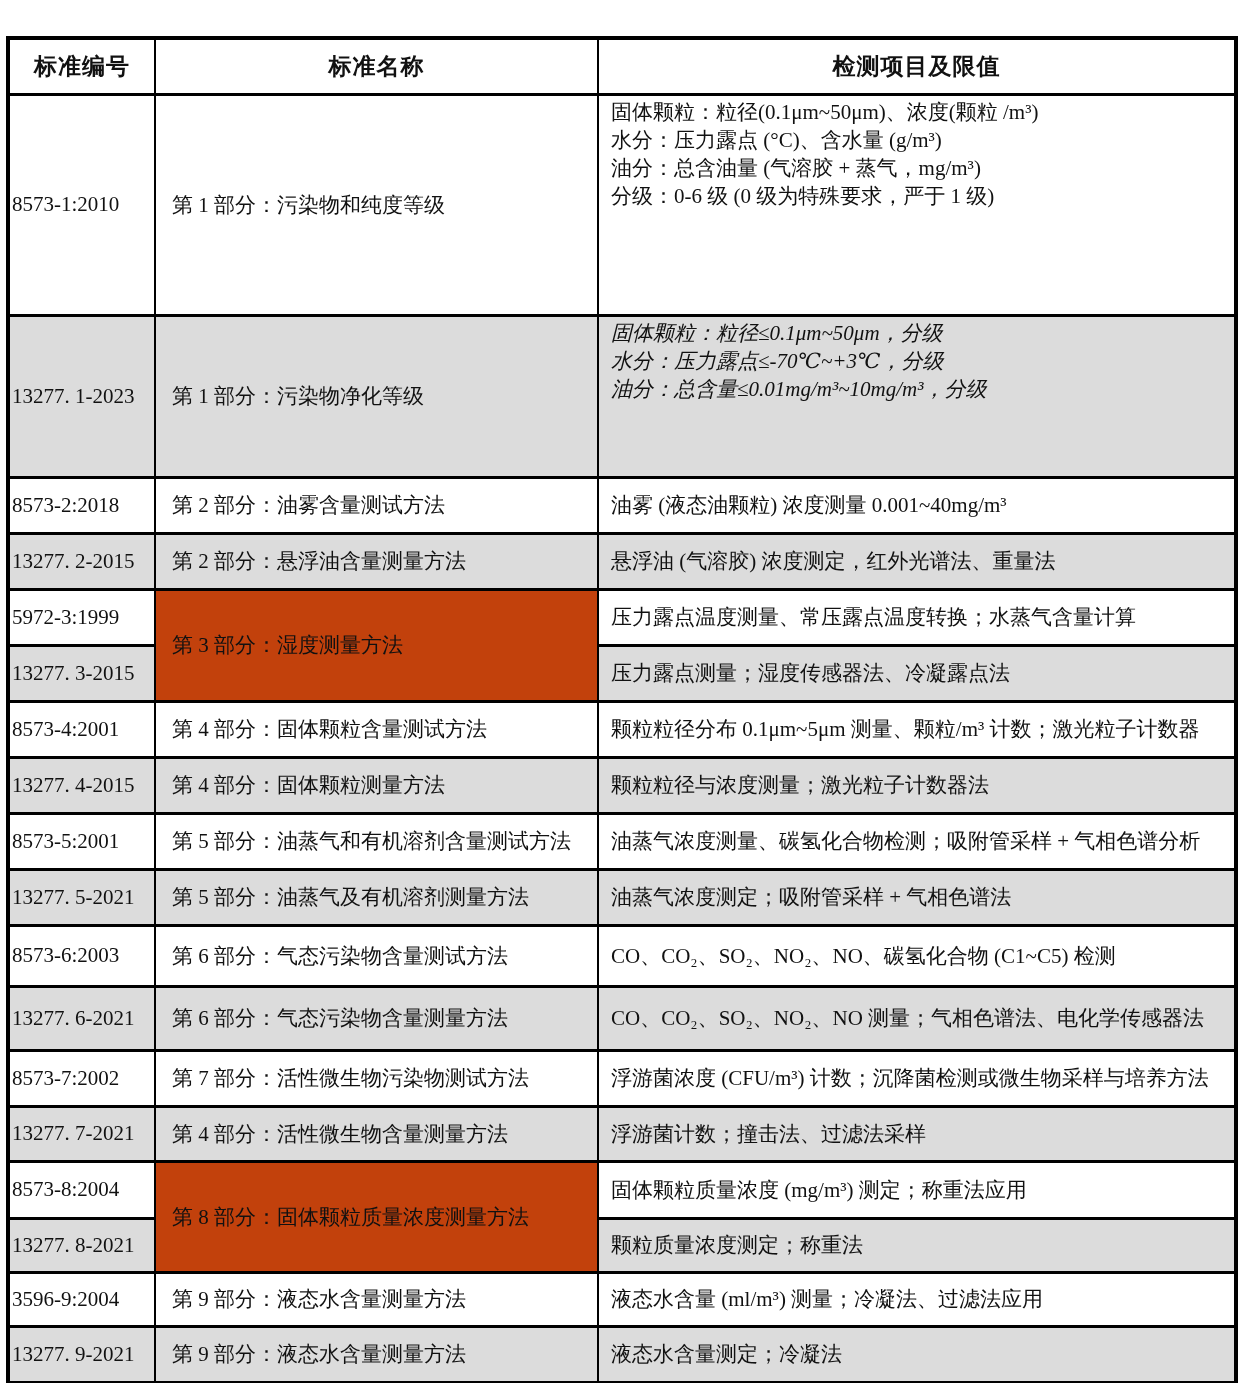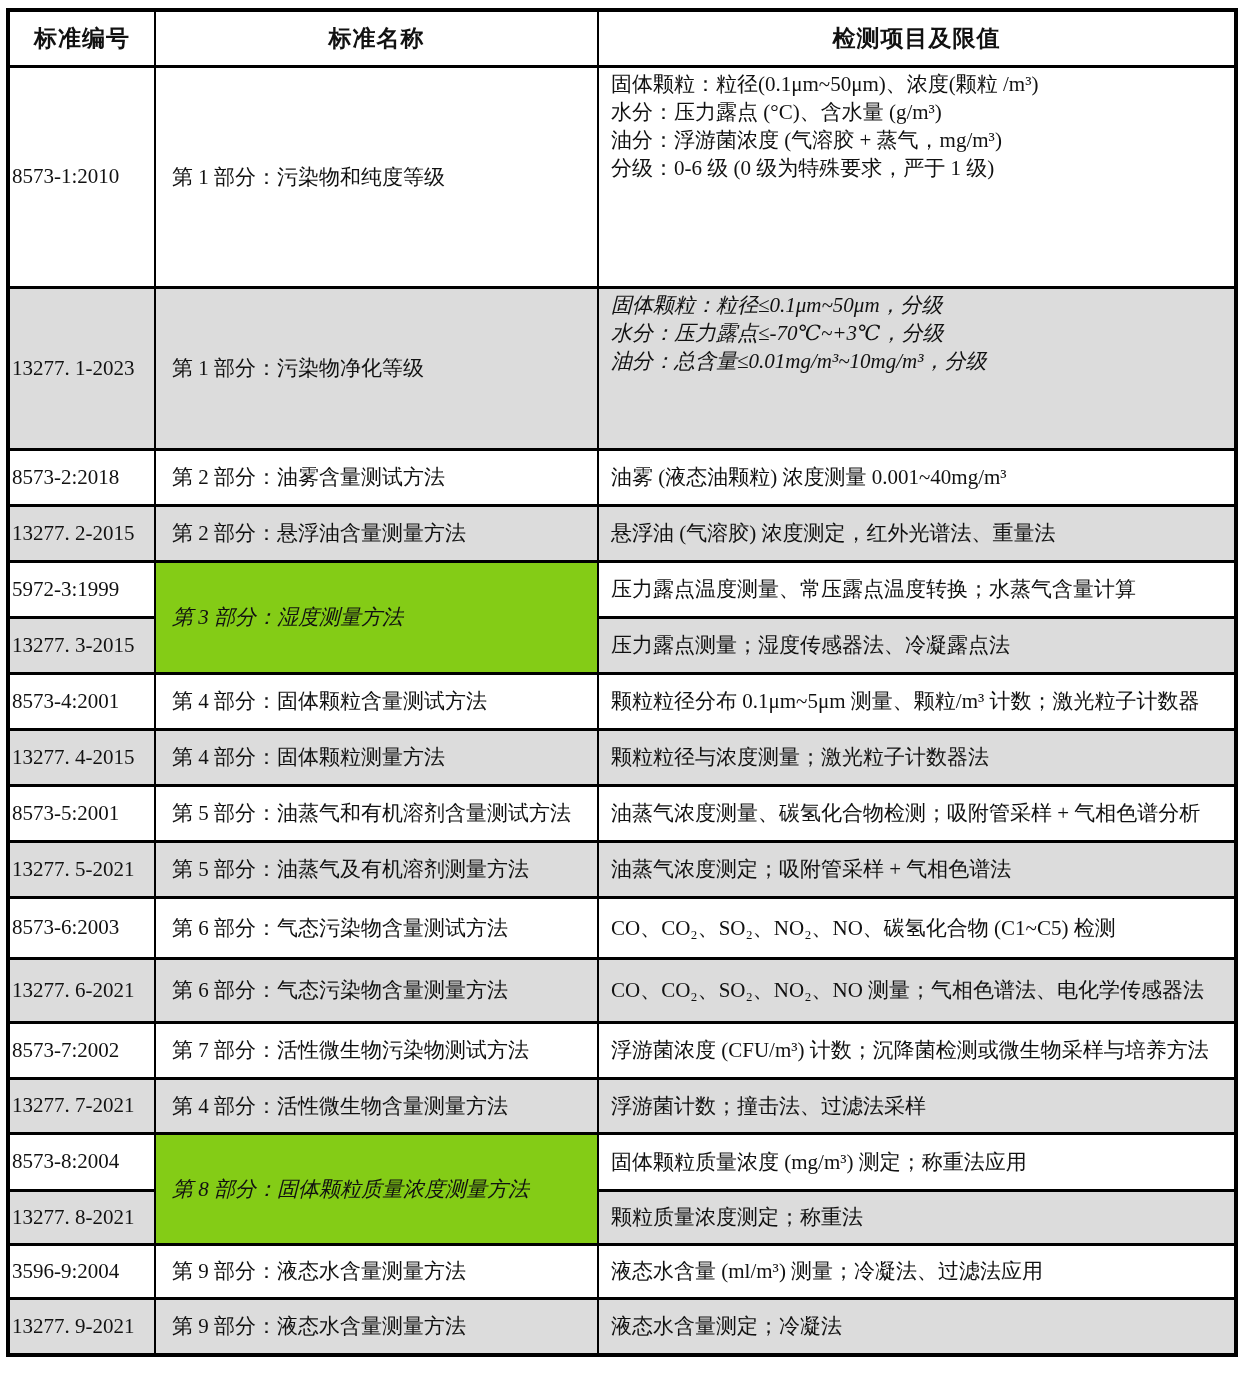--- a/index.html
+++ b/index.html
@@ -9,20 +9,21 @@
     width: 1242px;
     height: 1383px;
     position: relative;
     font-family: "Liberation Serif", "DejaVu Serif", serif;
     color: #111111;
   }
   .page {
     position: absolute;
     inset: 0;
     overflow: hidden;
+    margin-top: 28px;
   }
   table.std-table {
     border-collapse: collapse;
     table-layout: fixed;
     margin: 8px 0 0 6px;
     width: 1228px;
     border: 4px solid #000;
   }
   .std-table th, .std-table td {
     border-style: solid;
@@ -35,21 +36,21 @@
     font-size: 23px;
     font-weight: bold;
     text-align: center;
     background: #ffffff;
     letter-spacing: 1px;
   }
   .std-table td { font-size: 21px; }
   td.id-cell { text-align: left; padding: 0 2px; }
   td.name-cell { padding-left: 16px; padding-right: 8px; }
   td.items-cell { padding-left: 12px; padding-right: 4px; }
-  td.name-cell.merged { background: #84cc16; font-style: italic; }
+  td.name-cell.merged { background: #c2410c; }
   tr.shaded td { background: #dcdcdc; }
   tr.plain td { background: #ffffff; }
   .items-stack {
     display: flex;
     flex-direction: column;
     justify-content: flex-start;
   }
   .stack-4 { height: 214px; }
   .stack-3 { height: 155px; font-style: italic; }
   .item-line { white-space: nowrap; }
@@ -96,21 +97,21 @@
       </tr>
     </thead>
     <tbody>
       <tr class="plain" style="height:221px">
         <td class="id-cell">8573-1:2010</td>
         <td class="name-cell">第 1 部分：污染物和纯度等级</td>
         <td class="items-cell">
           <div class="items-stack stack-4">
             <div class="item-line">固体颗粒：粒径(0.1μm~50μm)、浓度(颗粒 /m³)</div>
             <div class="item-line">水分：压力露点 (°C)、含水量 (g/m³)</div>
-            <div class="item-line">油分：浮游菌浓度 (气溶胶 + 蒸气，mg/m³)</div>
+            <div class="item-line">油分：总含油量 (气溶胶 + 蒸气，mg/m³)</div>
             <div class="item-line">分级：0-6 级 (0 级为特殊要求，严于 1 级)</div>
           </div>
         </td>
       </tr>
       <tr class="shaded" style="height:162px">
         <td class="id-cell">13277. 1-2023</td>
         <td class="name-cell">第 1 部分：污染物净化等级</td>
         <td class="items-cell">
           <div class="items-stack stack-3">
             <div class="item-line">固体颗粒：粒径≤0.1μm~50μm，分级</div>

